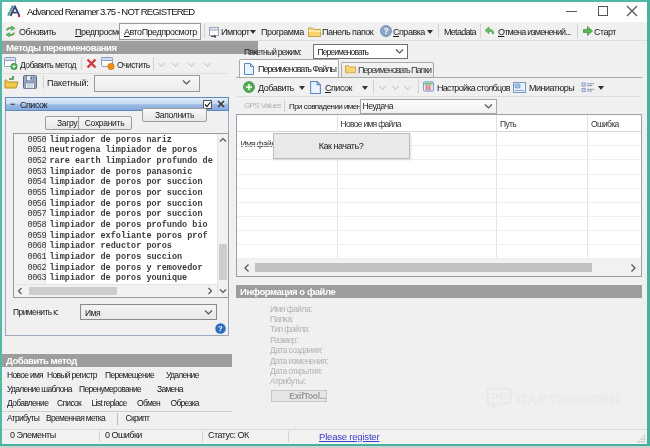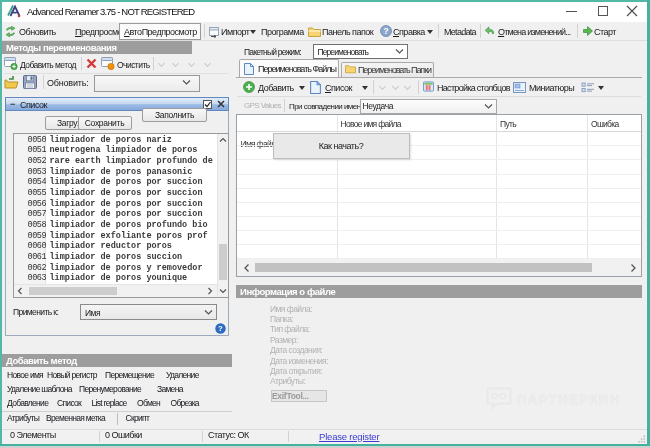--- a/index.html
+++ b/index.html
@@ -82,21 +82,21 @@
   <svg class="abs" style="left:484px;top:25px;" width="12" height="12" viewBox="0 0 16 16">
     <path d="M13 11 C13 7 10 5.5 6.5 5.5 L6.5 2.5 L1.5 7 L6.5 11.5 L6.5 8.5 C9.5 8.5 11.5 9 11.5 12 Z" fill="#6abf69" stroke="#3d8b3d" stroke-width="0.8"></path>
   </svg>
   <div class="txt" style="left:498px;top:27px;letter-spacing:-0.8px;"><u>О</u>тмена изменений...</div>
   <div class="vsep" style="left:577px;top:24px;height:14px;"></div>
   <svg class="abs" style="left:583px;top:26px;" width="10" height="10" viewBox="0 0 10 10">
     <path d="M0.5 3.5 L4.5 3.5 L4.5 0.5 L9.5 5 L4.5 9.5 L4.5 6.5 L0.5 6.5 Z" fill="#57b84f" stroke="#2e7d32" stroke-width="0.6"></path>
   </svg>
   <div class="txt" style="left:594px;top:27px;">Старт</div>
 
-  <div class="hdr" style="left:2px;top:41px;width:190px;height:13px;">Методы переименования</div>
+  <div class="hdr" style="left:2px;top:41px;width:256px;height:13px;">Методы переименования</div>
 
   <svg class="abs" style="left:4px;top:57px;" width="14" height="13" viewBox="0 0 14 13">
     <rect x="0.5" y="0.5" width="11" height="9" rx="1" fill="#fdfdfd" stroke="#8fa0b5"></rect>
     <rect x="0.5" y="0.5" width="11" height="3" rx="1" fill="#cfdef2" stroke="#8fa0b5"></rect>
     <circle cx="10" cy="9.5" r="3.2" fill="#4caf50" stroke="#2e7d32" stroke-width="0.5"></circle>
     <path d="M10 7.8 L10 11.2 M8.3 9.5 L11.7 9.5" stroke="#fff" stroke-width="1"></path>
   </svg>
   <div class="txt" style="left:20px;top:60px;font-size:8.5px;letter-spacing:-0.55px;">Добавить метод</div>
   <div class="vsep" style="left:81px;top:57px;height:13px;"></div>
   <svg class="abs" style="left:86px;top:58px;" width="11" height="11" viewBox="0 0 11 11">
@@ -120,21 +120,21 @@
     <path d="M5 4 L9 4 L9 1" stroke="#3d8b3d" stroke-width="1.6" fill="none"></path>
   </svg>
   <svg class="abs" style="left:23px;top:75px;" width="14" height="14" viewBox="0 0 14 14">
     <rect x="0.5" y="0.5" width="13" height="13" rx="1" fill="#9aa7c2" stroke="#5a6a8c"></rect>
     <rect x="3.5" y="0.8" width="7" height="5" fill="#e8edf5" stroke="#5a6a8c" stroke-width="0.6"></rect>
     <rect x="7.5" y="1.6" width="2" height="3.2" fill="#5a6a8c"></rect>
     <rect x="2.5" y="8" width="9" height="5.5" fill="#f3f5f9" stroke="#5a6a8c" stroke-width="0.6"></rect>
     <path d="M4 10 L10 10 M4 12 L10 12" stroke="#9aa7c2" stroke-width="0.8"></path>
   </svg>
   <div class="vsep" style="left:43px;top:75px;height:14px;"></div>
-  <div class="txt" style="left:47px;top:78px;letter-spacing:-0.2px;">Обновить:</div>
+  <div class="txt" style="left:47px;top:78px;letter-spacing:-0.2px;">Пакетный:</div>
   <div class="abs" style="left:94px;top:74.5px;width:106px;height:17px;border:1px solid #999;background:linear-gradient(#f8f8f8,#ebebeb);"></div>
   <svg class="abs" style="left:182px;top:79px;" width="9" height="7" viewBox="0 0 9 7">
       <path d="M1 1.5 L4.5 5 L8 1.5" stroke="#555" stroke-width="1.2" fill="none"></path>
     </svg>
 
   <div class="abs" style="left:5px;top:97px;width:224px;height:239px;border:1px solid #9daabb;background:#f0f0f0;"></div>
   <div class="abs" style="left:5px;top:97px;width:224px;height:14px;background:linear-gradient(#e3eefa,#c3d7f0 50%,#9dbce6 55%,#86a9dc);border:1px solid #6288bd;"></div>
   <div class="txt" style="left:10px;top:99px;font-weight:bold;color:#333;">−</div>
   <div class="txt" style="left:20px;top:99.5px;color:#1a1a1a;">Список</div>
   <div class="abs" style="left:203px;top:99.5px;width:9px;height:9px;background:#fff;border:1px solid #555;">
@@ -305,21 +305,21 @@
 
   <div class="hdr" style="left:236px;top:285px;width:406px;height:13px;">Информация о файле</div>
   <div class="txt gray flab" style="left:270px;top:303.5px;">Имя файла:</div>
   <div class="txt gray flab" style="left:270px;top:313.9px;">Папка:</div>
   <div class="txt gray flab" style="left:270px;top:324.3px;">Тип файла:</div>
   <div class="txt gray flab" style="left:270px;top:334.7px;">Размер:</div>
   <div class="txt gray flab" style="left:270px;top:345.1px;">Дата создания:</div>
   <div class="txt gray flab" style="left:270px;top:355.5px;">Дата изменения:</div>
   <div class="txt gray flab" style="left:270px;top:365.9px;">Дата открытия:</div>
   <div class="txt gray flab" style="left:270px;top:376.3px;">Атрибуты:</div>
-  <div class="abs" style="left:271px;top:390px;width:56px;height:12px;background:#e6e6e6;border:1px solid #c6c6c6;text-align:left;font-size:8.5px;color:#9a9a9a;font-weight:bold;line-height:11px;letter-spacing:-0.3px;">ExifTool...</div>
+  <div class="abs" style="left:271px;top:390px;width:56px;height:12px;background:#e6e6e6;border:1px solid #c6c6c6;text-align:right;font-size:8.5px;color:#9a9a9a;font-weight:bold;line-height:11px;letter-spacing:-0.3px;">ExifTool...</div>
 
   <svg class="abs" style="left:486px;top:386px;" width="26" height="25" viewBox="0 0 26 25">
     <path d="M3 2.5 L23 2.5 Q24.5 2.5 24.5 4 L24.5 16 Q24.5 17.5 23 17.5 L12 17.5 L6.5 22 L7.5 17.5 L3 17.5 Q1.5 17.5 1.5 16 L1.5 4 Q1.5 2.5 3 2.5 Z" fill="none" stroke="#e8e8e8" stroke-width="2"></path>
     <rect x="6" y="8" width="5" height="4.5" rx="1" fill="none" stroke="#e8e8e8" stroke-width="1.5"></rect>
     <rect x="14.5" y="8" width="5" height="4.5" rx="1" fill="none" stroke="#e8e8e8" stroke-width="1.5"></rect>
     <path d="M11 9.5 L14.5 9.5" stroke="#e8e8e8" stroke-width="1.5"></path>
   </svg>
   <div class="txt" style="left:517px;top:392px;font-size:13px;font-weight:bold;letter-spacing:1.5px;color:transparent;-webkit-text-stroke:1px #e9e9e9;">ПАРТНЕРКИН</div>
 
   <div class="abs" style="left:2px;top:429px;width:645px;height:14.5px;background:#f1f1f1;border-top:1px solid #dadada;"></div>

